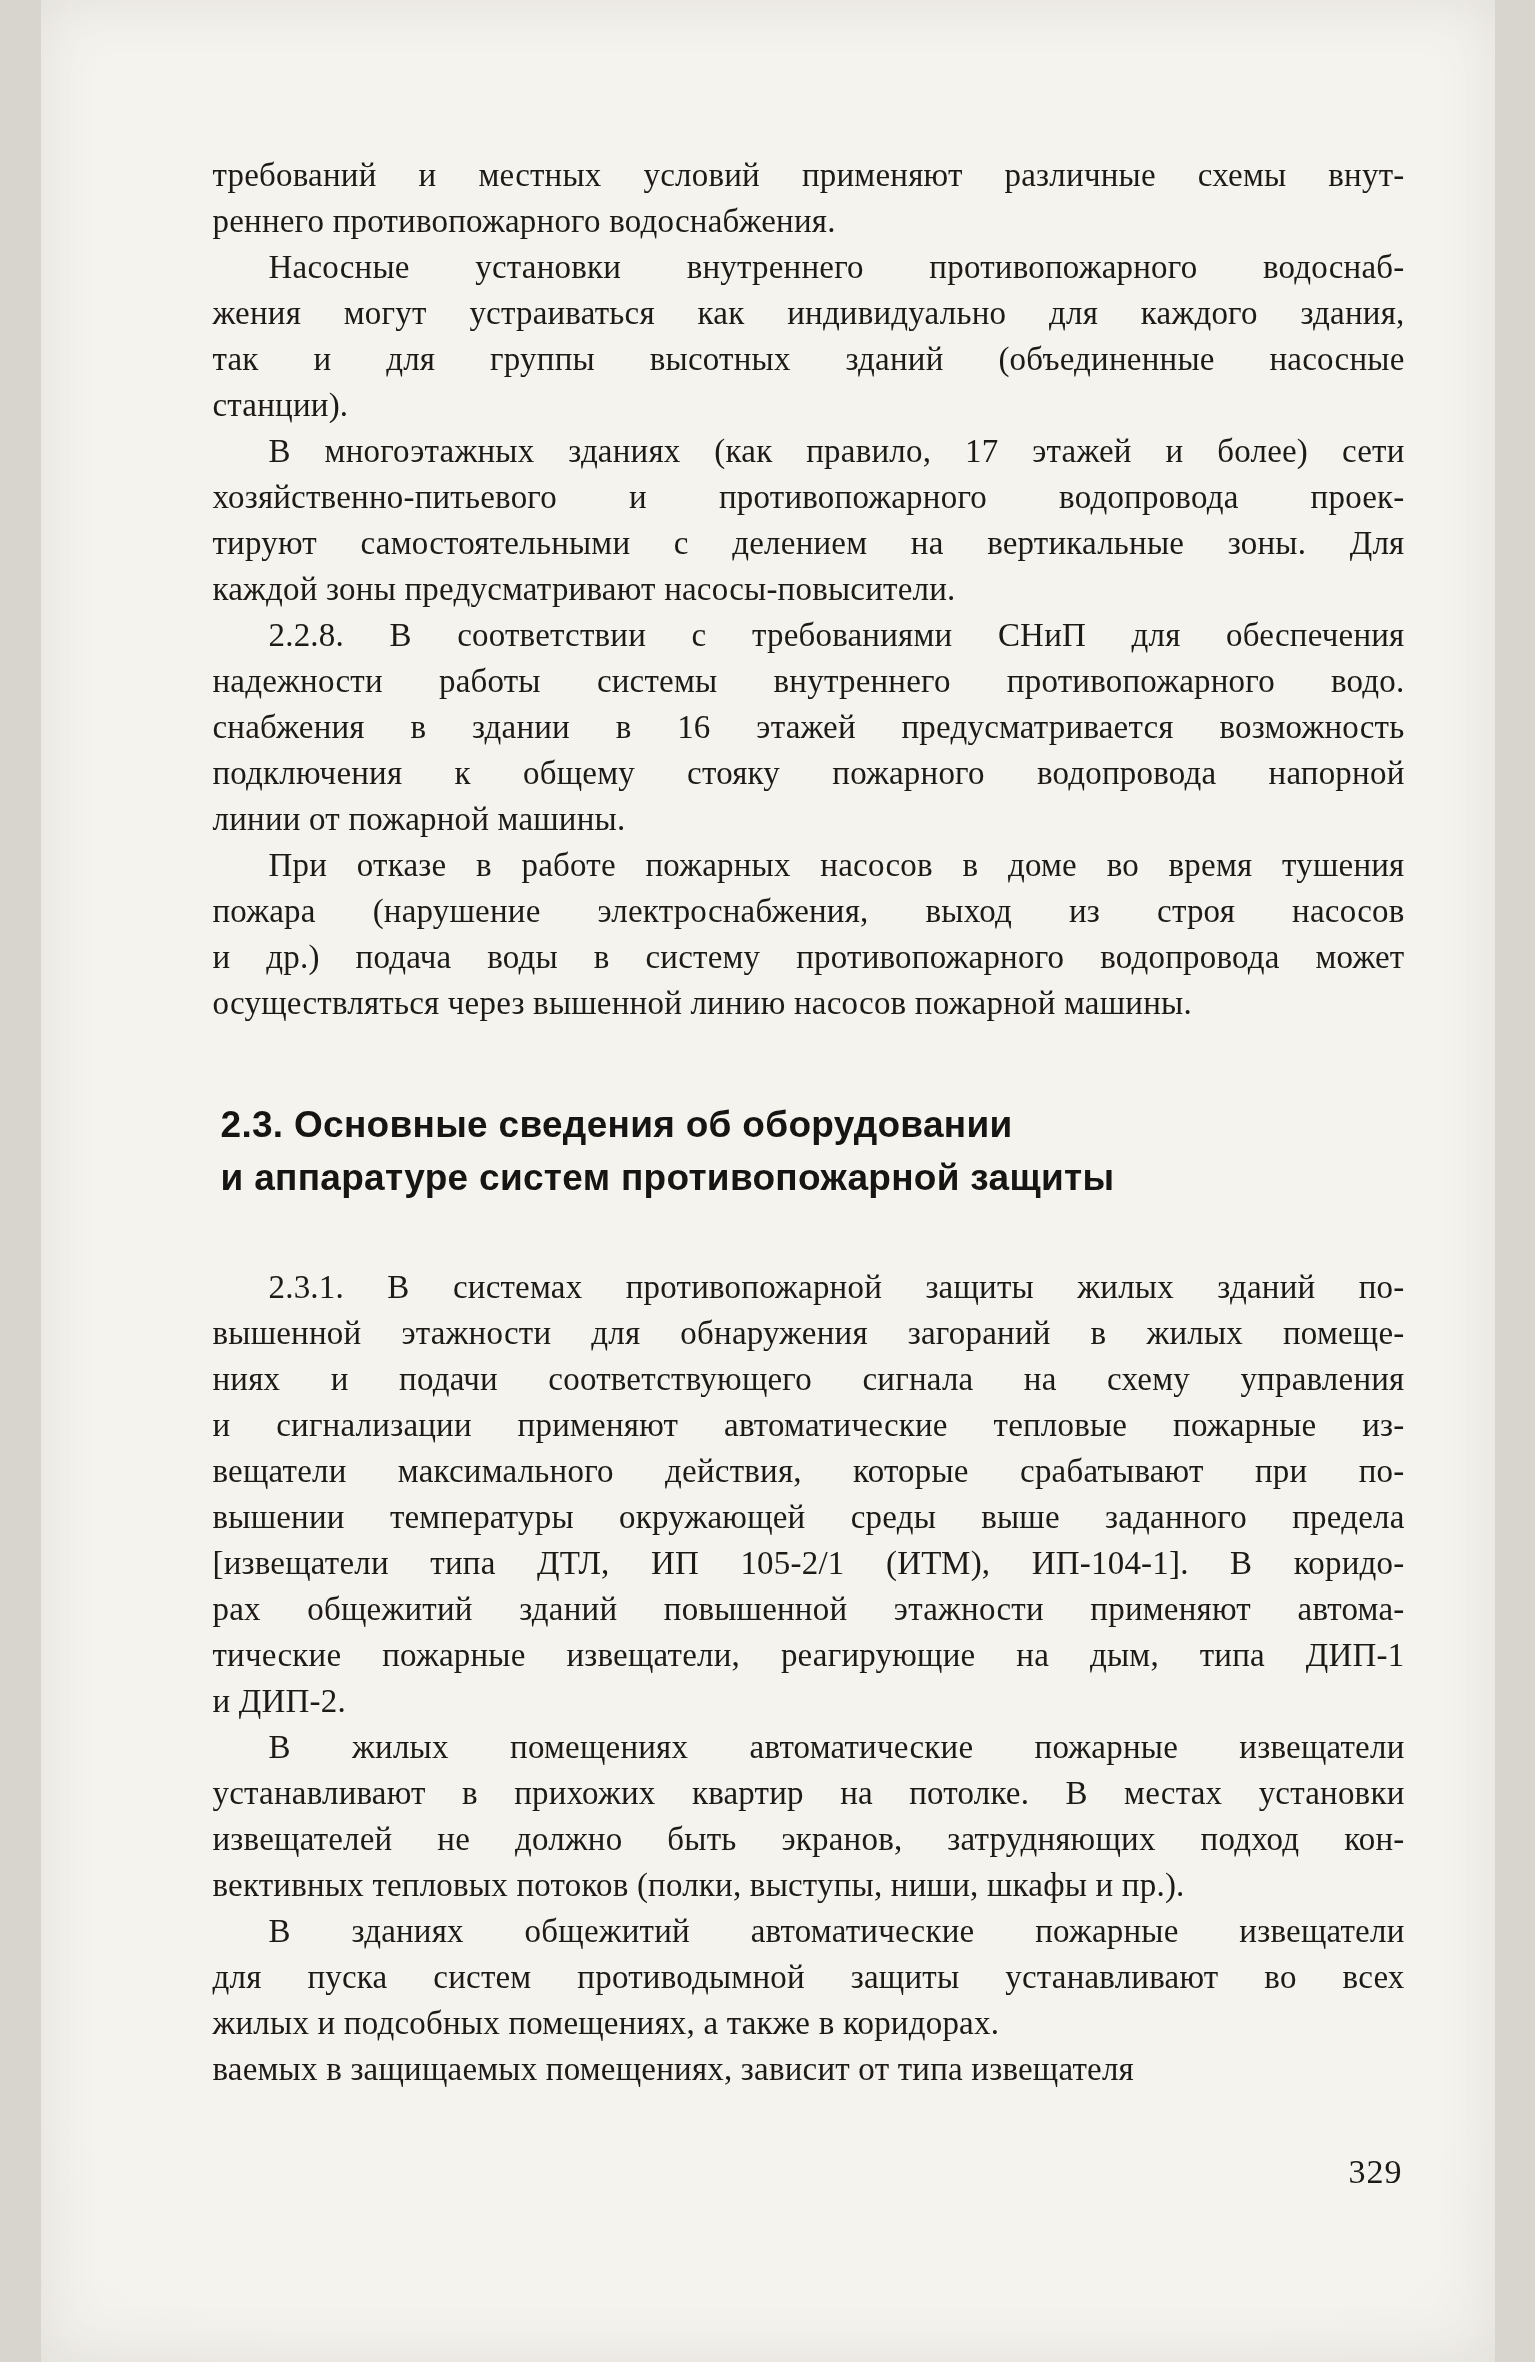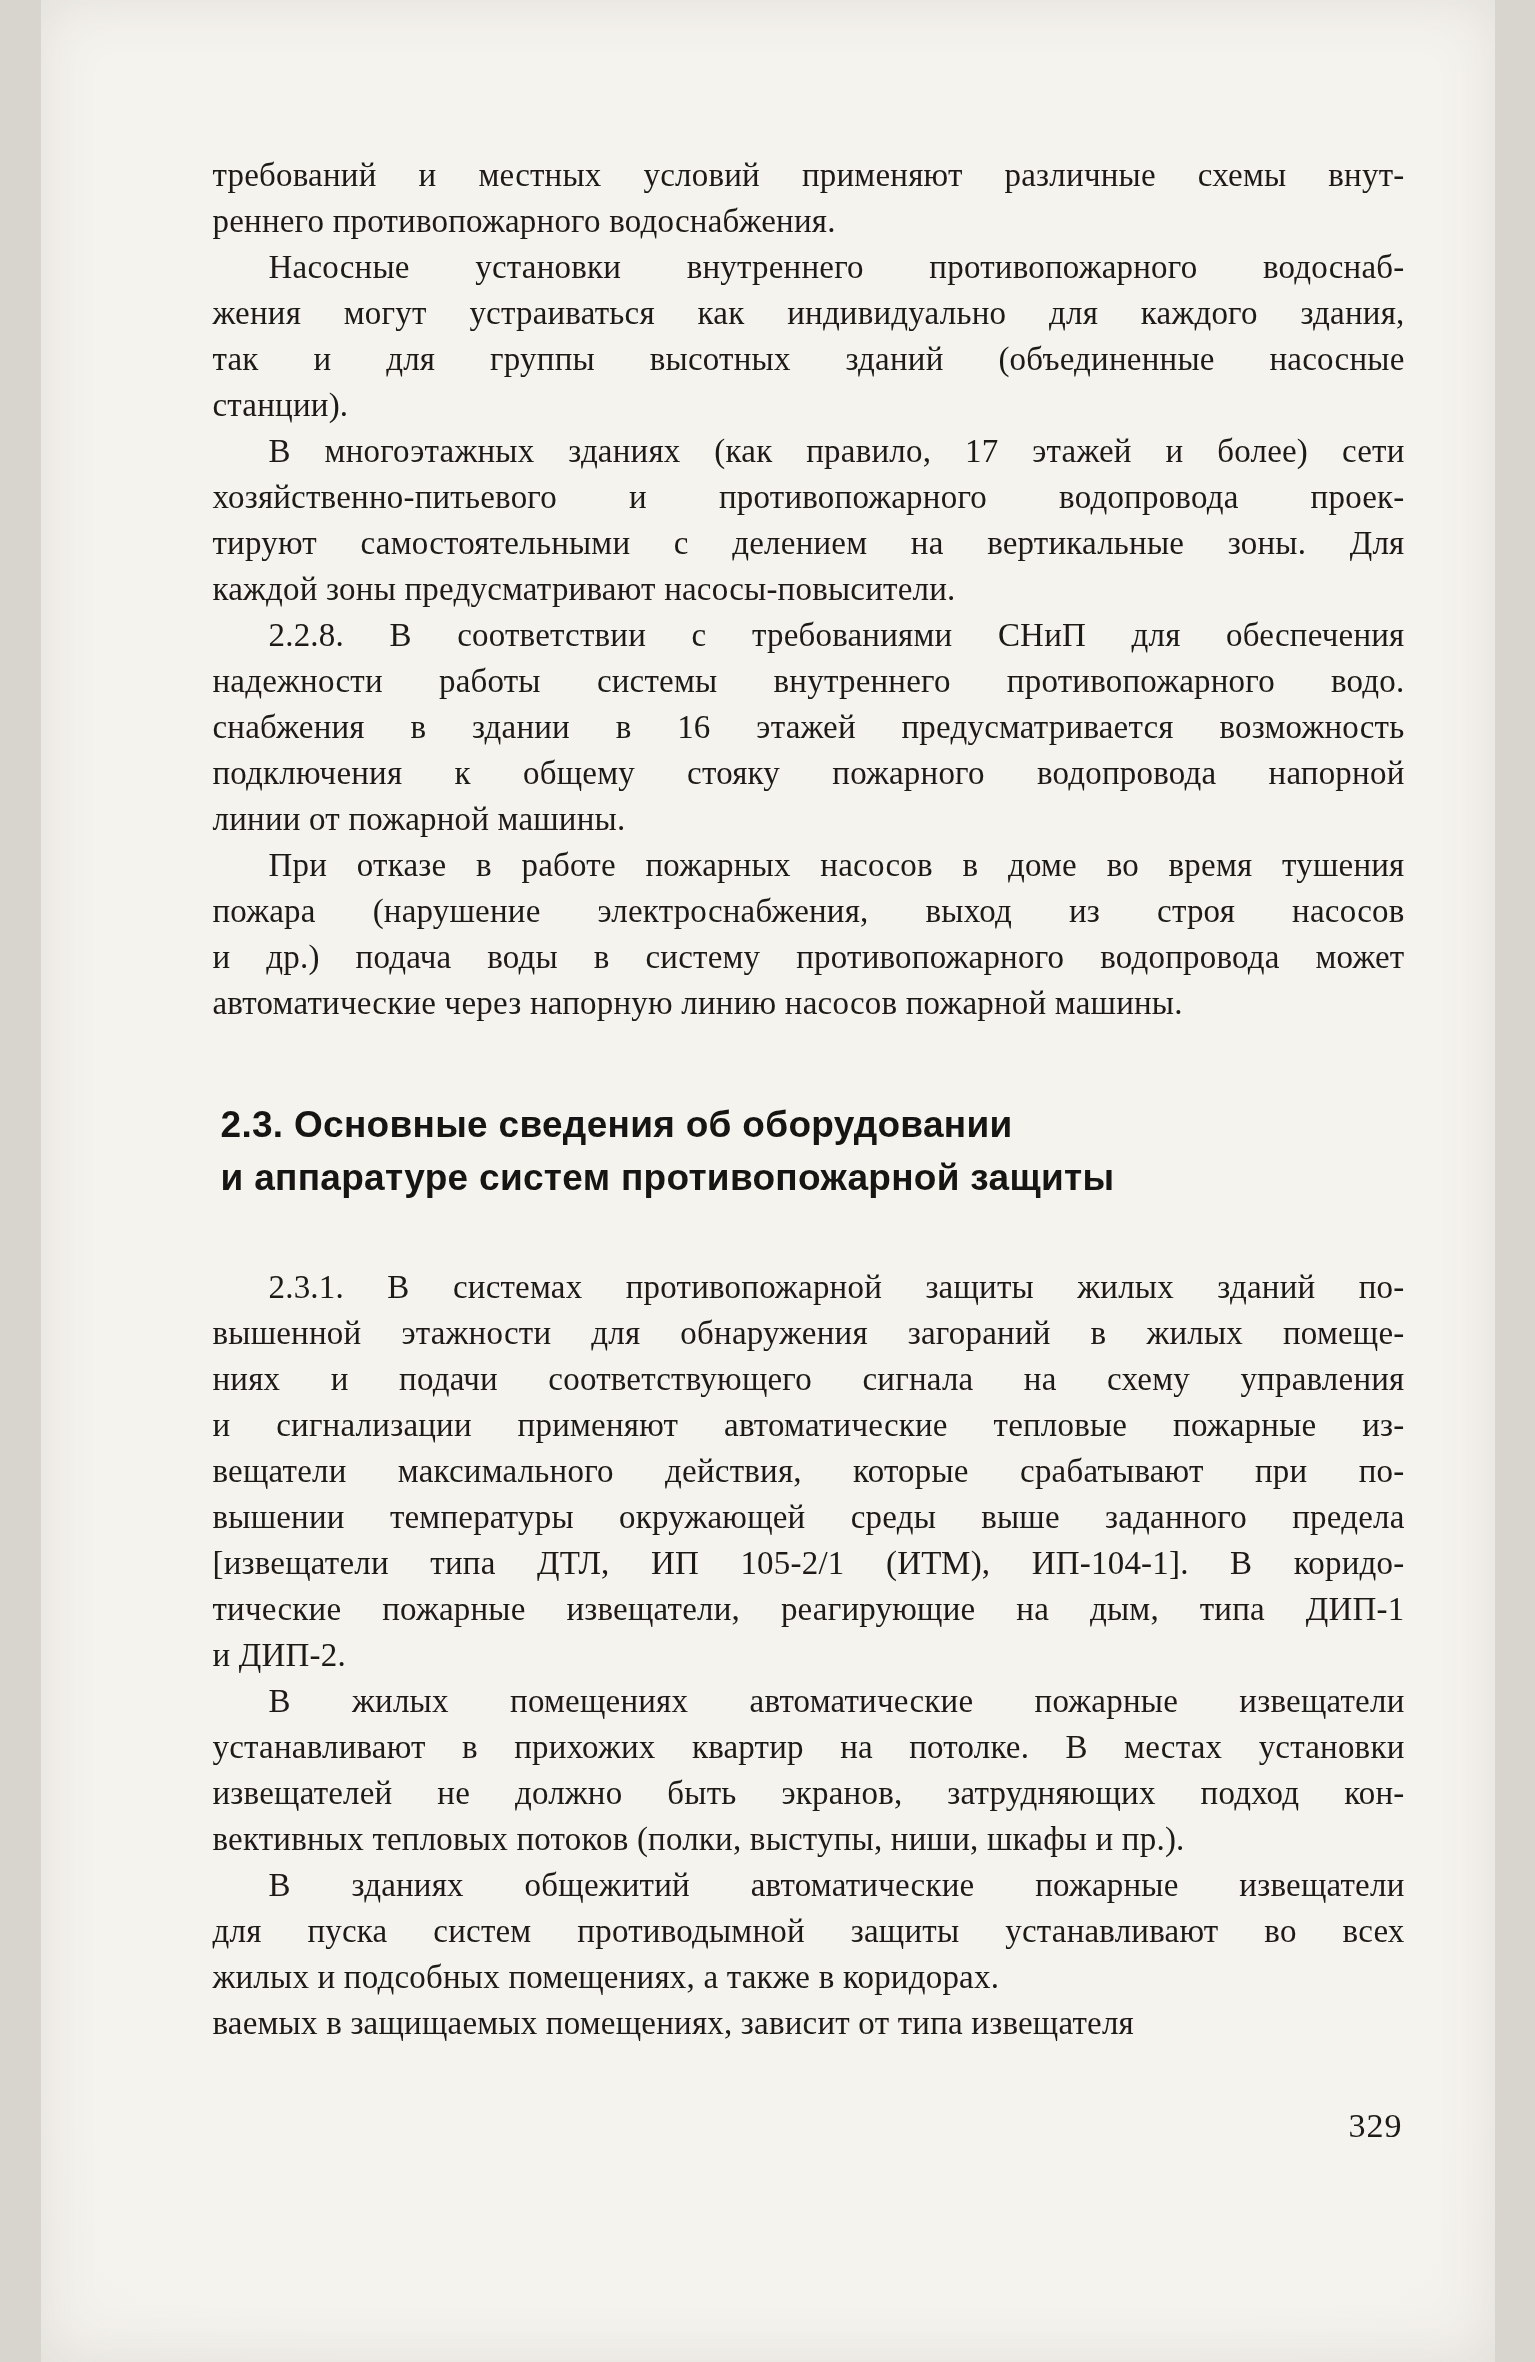--- a/index.html
+++ b/index.html
@@ -97,36 +97,37 @@
       <span class="line">надежности работы системы внутреннего противопожарного водо.</span>
       <span class="line">снабжения в здании в 16 этажей предусматривается возможность</span>
       <span class="line">подключения к общему стояку пожарного водопровода напорной</span>
       <span class="line last">линии от пожарной машины.</span>
     </p>
 
     <p class="para">
       <span class="line first">При отказе в работе пожарных насосов в доме во время тушения</span>
       <span class="line">пожара (нарушение электроснабжения, выход из строя насосов</span>
       <span class="line">и др.) подача воды в систему противопожарного водопровода может</span>
-      <span class="line last">автоматические через напорную линию насосов пожарной машины.</span>
+      <span class="line last">осуществляться через вышенной линию насосов пожарной машины.</span>
     </p>
 
     <h2 class="heading">
       <span class="hline">2.3. Основные сведения об оборудовании</span>
       <span class="hline">и аппаратуре систем противопожарной защиты</span>
     </h2>
 
     <p class="para">
       <span class="line first">2.3.1. В системах противопожарной защиты жилых зданий по-</span>
       <span class="line">вышенной этажности для обнаружения загораний в жилых помеще-</span>
       <span class="line">ниях и подачи соответствующего сигнала на схему управления</span>
       <span class="line">и сигнализации применяют автоматические тепловые пожарные из-</span>
       <span class="line">вещатели максимального действия, которые срабатывают при по-</span>
       <span class="line">вышении температуры окружающей среды выше заданного предела</span>
       <span class="line">[извещатели типа ДТЛ,  ИП 105-2/1 (ИТМ), ИП-104-1]. В коридо-</span>
+      <span class="line">рах общежитий зданий повышенной этажности применяют автома-</span>
       <span class="line">тические пожарные извещатели, реагирующие на дым, типа ДИП-1</span>
       <span class="line last">и  ДИП-2.</span>
     </p>
 
     <p class="para">
       <span class="line first">В жилых помещениях автоматические пожарные извещатели</span>
       <span class="line">устанавливают в прихожих квартир на потолке. В местах установки</span>
       <span class="line">извещателей не должно быть экранов, затрудняющих подход кон-</span>
       <span class="line last">вективных тепловых потоков (полки, выступы, ниши, шкафы и пр.).</span>
     </p>

